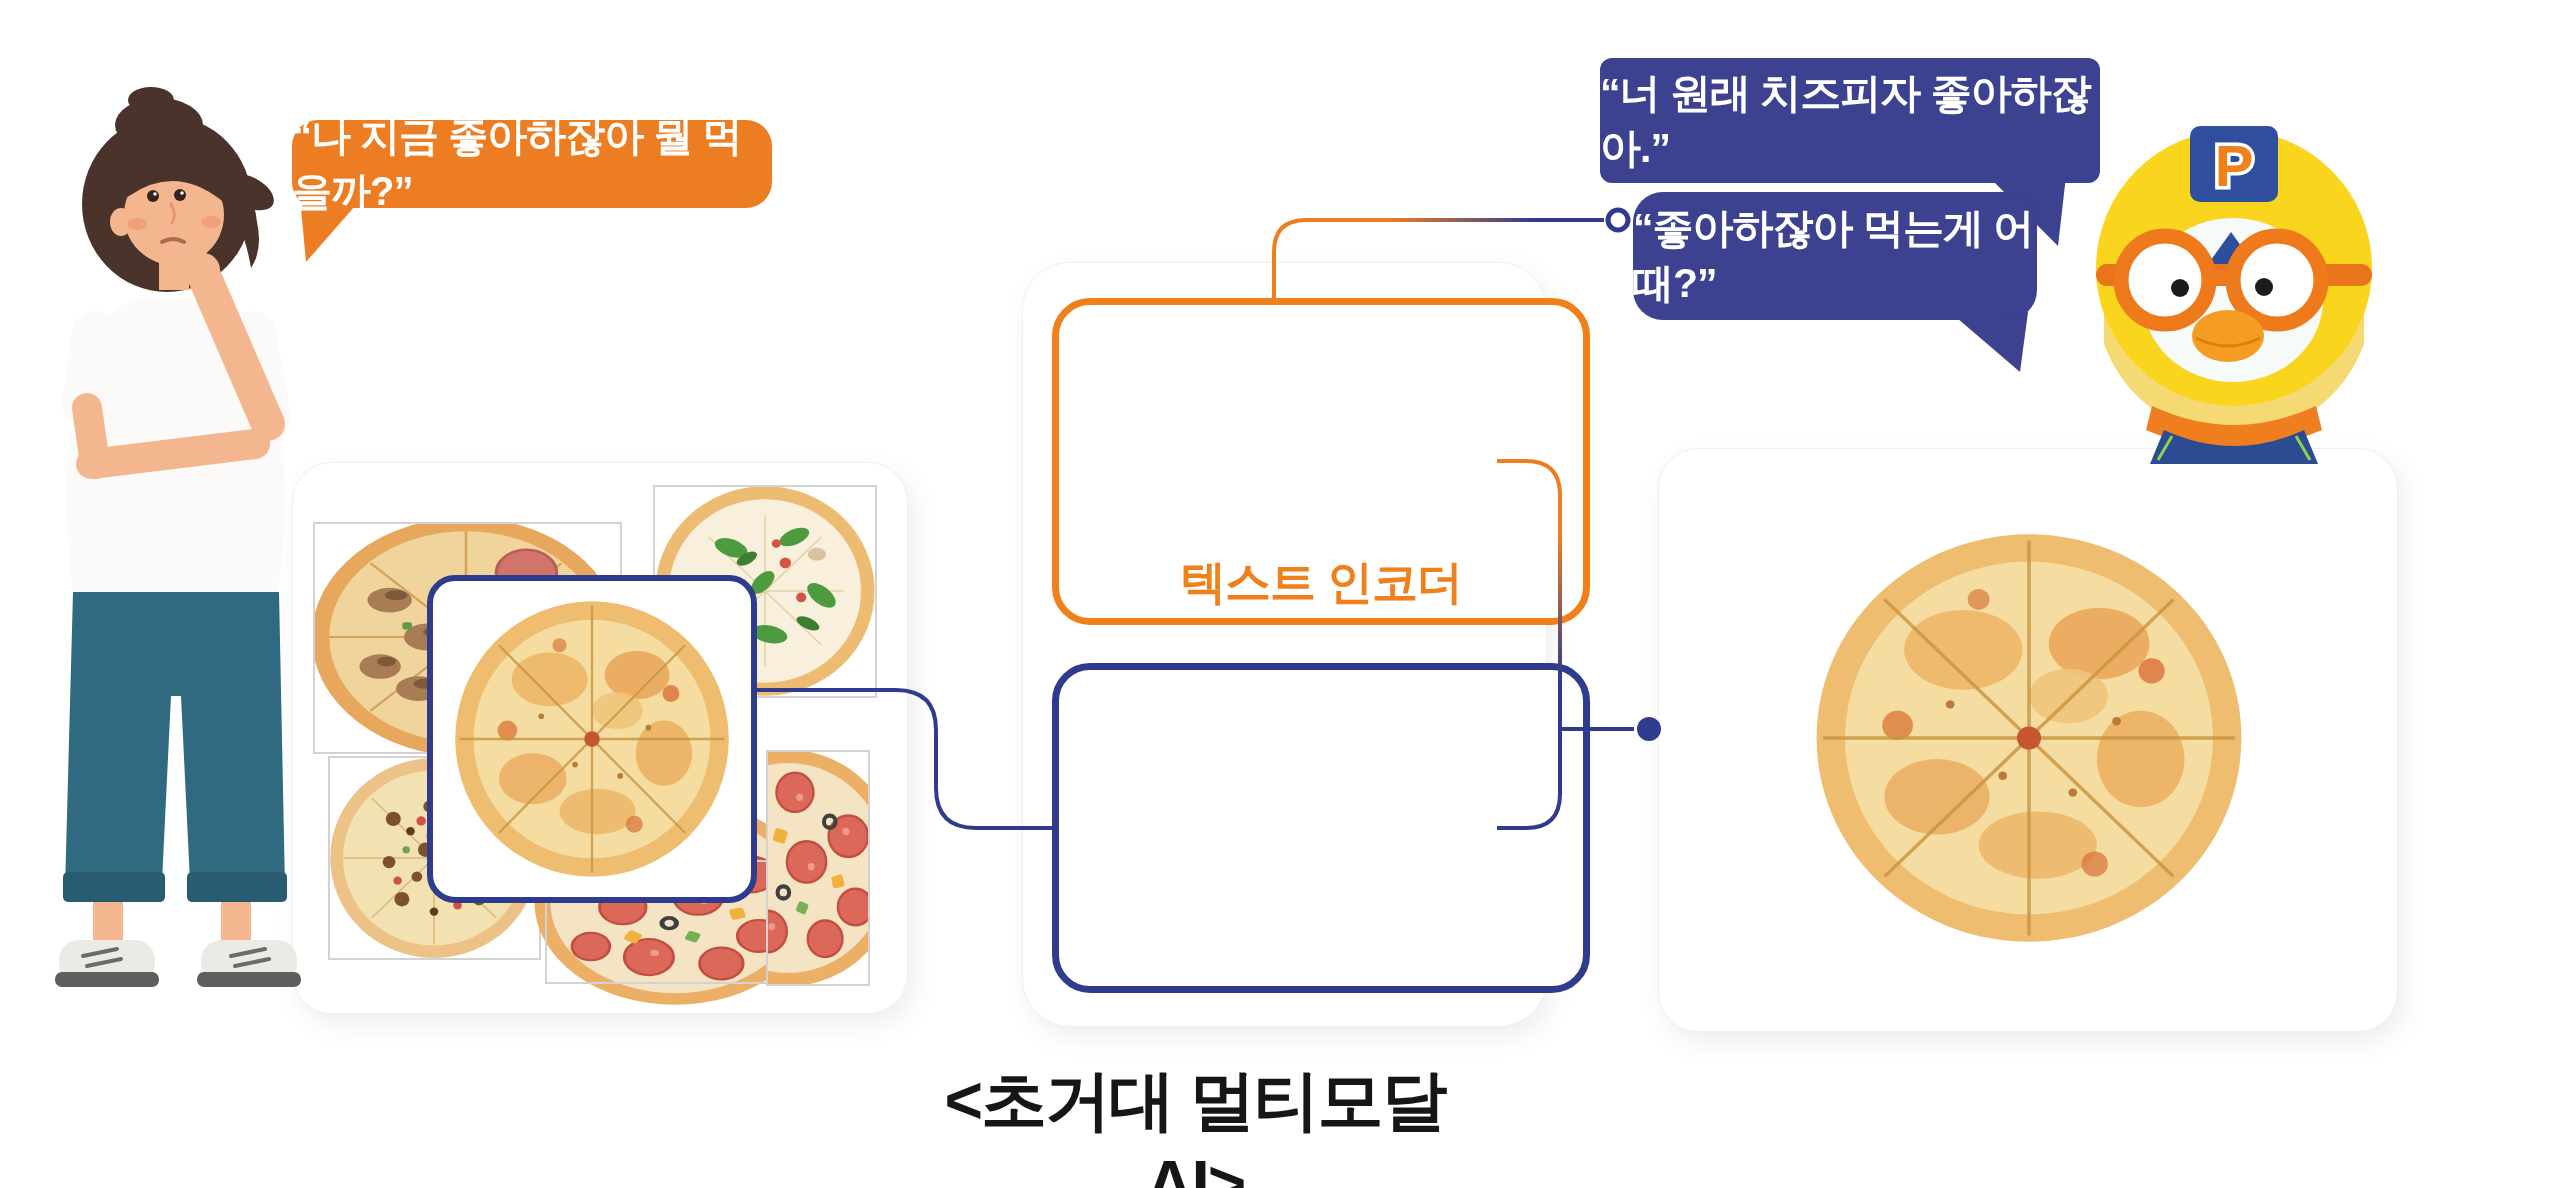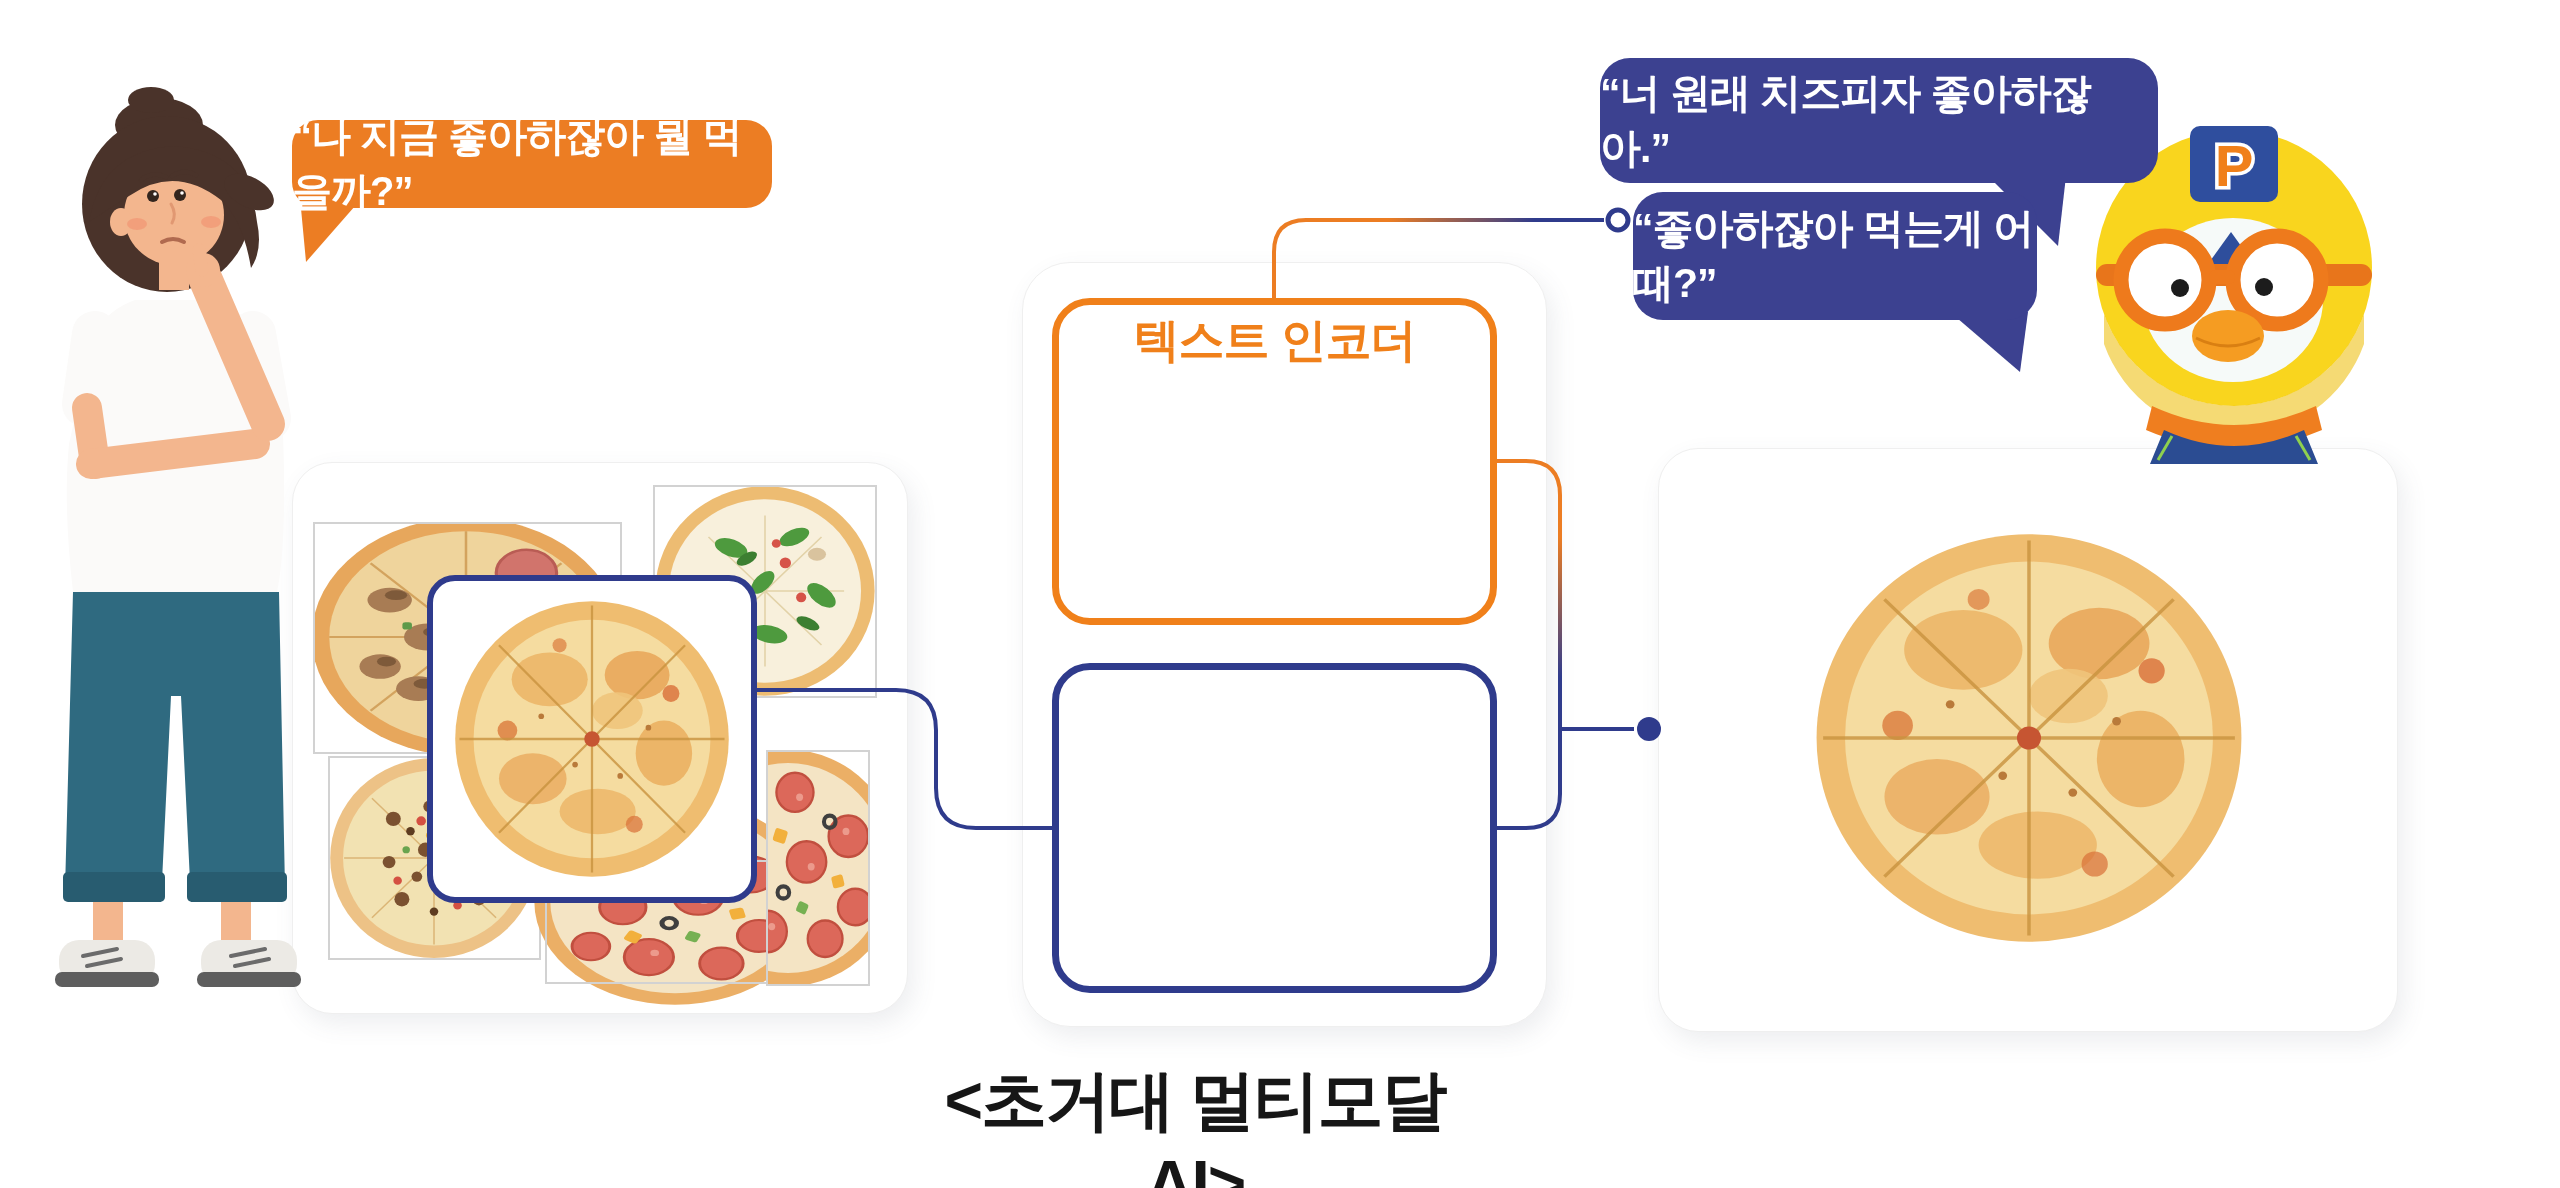--- a/index.html
+++ b/index.html
@@ -5,23 +5,23 @@
   html,body{margin:0;padding:0;background:#fff;}
   body{width:2560px;height:1188px;position:relative;overflow:hidden;
        font-family:"Liberation Sans","DejaVu Sans",sans-serif;}
   .abs{position:absolute;}
   .card{position:absolute;background:#fff;border:1px solid #efefef;border-radius:40px;
         box-shadow:6px 10px 24px rgba(80,90,110,.10);}
   .thumb{position:absolute;background:#fff;border:2px solid #d2d2d2;overflow:hidden;}
   .thumb>svg{position:absolute;}
   .hl-box{position:absolute;left:427px;top:575px;width:330px;height:328px;background:#fff;
           border:6px solid #2F3B8C;border-radius:28px;box-sizing:border-box;z-index:3;}
-  .enc-box{position:absolute;left:1052px;width:445px;box-sizing:border-box;background:#fff;
+  .enc-box{position:absolute;left:1052px;width:538px;box-sizing:border-box;background:#fff;
            border-radius:38px;display:flex;flex-direction:column;align-items:center;
-           justify-content:space-between;z-index:3;text-align:center;font-weight:bold;
+           justify-content:flex-end;z-index:3;text-align:center;font-weight:bold;
            font-size:46px;line-height:1.55;letter-spacing:-1px;}
   .bubble{position:absolute;display:flex;align-items:center;justify-content:center;
           color:#fff;font-weight:bold;letter-spacing:-1px;z-index:5;}
   .bubble.orange{background:#EC7D23;border-radius:26px;font-size:40px;}
   .bubble.navy{background:#3C4190;border-radius:30px;font-size:41px;}
   #caption{position:absolute;left:940px;top:1056px;width:510px;text-align:center;
            font-size:66px;font-weight:bold;color:#161616;letter-spacing:-2px;z-index:2;}
   #connectors{position:absolute;left:0;top:0;z-index:4;pointer-events:none;}
   svg.scene{position:absolute;z-index:4;}
   svg.pz{position:absolute;}
@@ -265,21 +265,21 @@
 
   <path d="M1497,461 L1526,461 Q1560,461 1560,495 L1560,729" stroke="url(#gradRight)" stroke-width="4" fill="none"></path>
   <path d="M1497,828 L1526,828 Q1560,828 1560,794 L1560,729" stroke="#2F3B8C" stroke-width="4" fill="none"></path>
   <path d="M1560,729 L1634,729" stroke="#2F3B8C" stroke-width="4" fill="none"></path>
   <circle cx="1649" cy="729" r="12" fill="#2F3B8C"></circle>
 </svg>
 
 <div class="bubble orange" style="left:292px;top:120px;width:480px;height:88px;">
   <span>“나 지금 좋아하잖아 뭘 먹을까?”</span>
 </div>
-<div class="bubble navy" style="left:1600px;top:58px;width:558px;height:125px;">
+<div class="bubble navy" style="left:1600px;top:58px;width:500px;height:125px;border-radius:12px;">
   <span>“너 원래 치즈피자 좋아하잖아.”</span>
 </div>
 <div class="bubble navy" style="left:1633px;top:192px;width:404px;height:128px;">
   <span>“좋아하잖아 먹는게 어때?”</span>
 </div>
 
 <svg class="scene" viewBox="0 0 310 940" style="left:25px;top:72px;width:310px;height:940px;">
 
   <ellipse cx="134" cy="53" rx="44" ry="27" fill="#4A332A"></ellipse>
   <ellipse cx="126" cy="28" rx="23" ry="13" fill="#4A332A"></ellipse>

